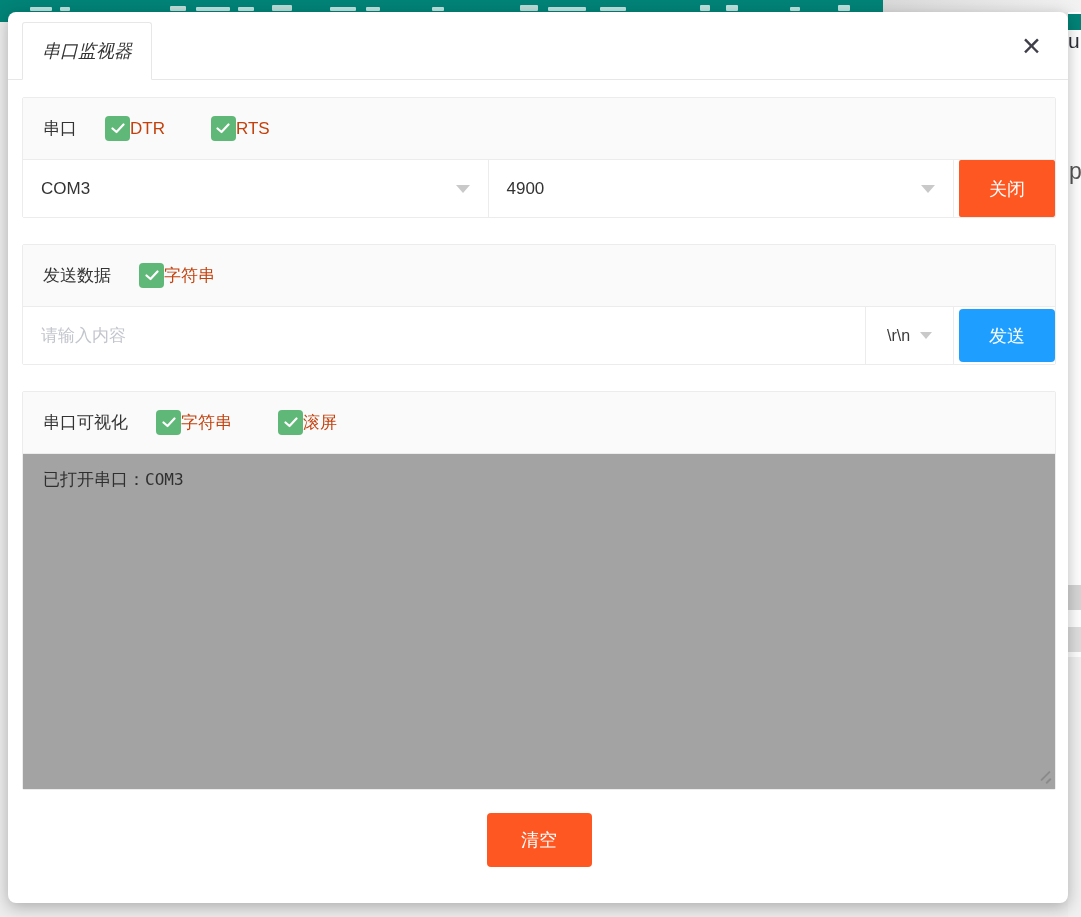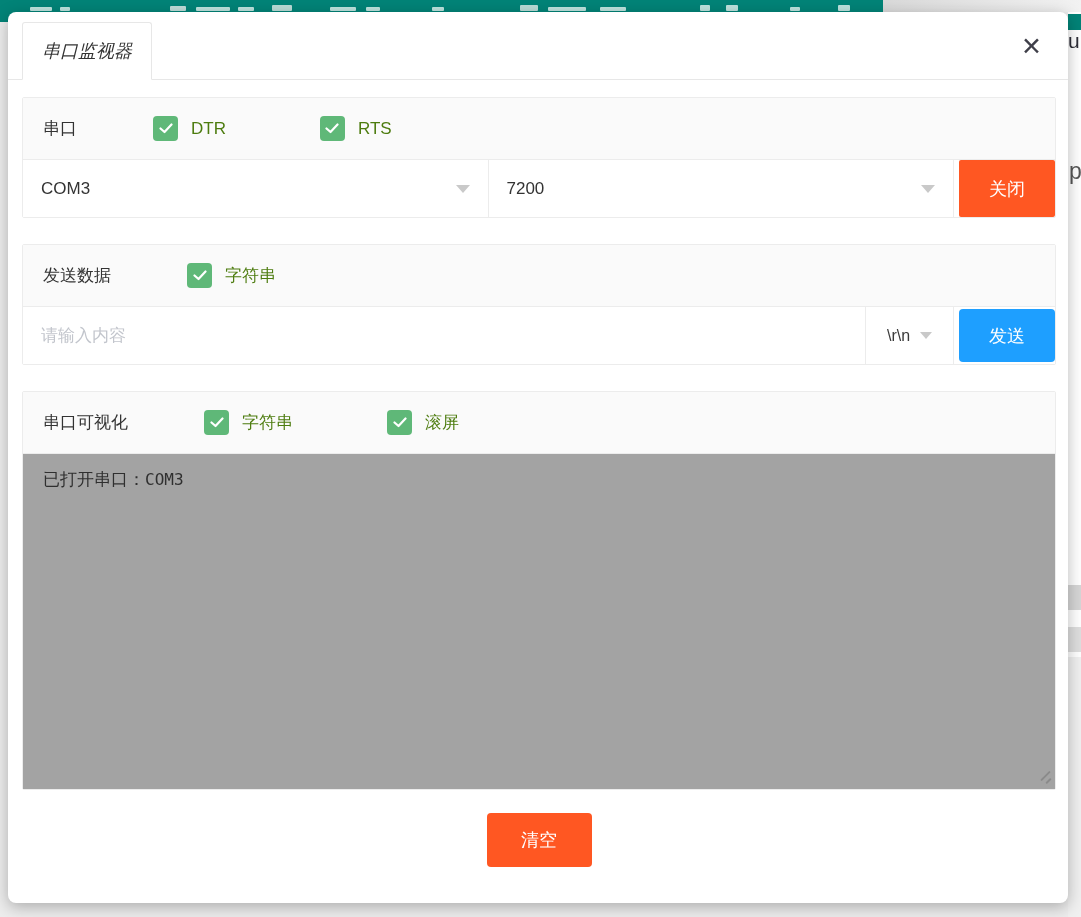--- a/index.html
+++ b/index.html
@@ -81,31 +81,31 @@
 
   .content { padding: 0 12px 0 14px; }
 
   .panel { border: 1px solid #ececec; border-radius: 2px; }
   .panel.first { margin-top: 17px; }
   .panel.gap   { margin-top: 26px; }
 
   .panel-header {
     height: 62px; background: #fafafa;
     border-bottom: 1px solid #ececec;
-    display: flex; align-items: center; padding: 0 20px; gap: 48px;
+    display: flex; align-items: center; padding: 0 20px;
   }
   .panel-title { font-size: 17px; color: #333; }
   .cb-group { display: flex; align-items: center; margin-left: 28px; }
   .cb-group + .cb-group { margin-left: 46px; }
   .checkbox {
     width: 25px; height: 25px; border-radius: 4px;
     background: #5FB878; display: flex; align-items: center; justify-content: center;
     cursor: pointer; flex: none;
   }
-  .cb-label { margin-left: 13px; font-size: 17px; color: #4d7c0f; }
+  .cb-label { font-size: 17px; color: #c2410c; }
 
   .panel-row { display: flex; align-items: stretch; height: 57px; background: #fff; }
   .select {
     display: flex; align-items: center; justify-content: space-between;
     padding: 0 18px; font-size: 17px; color: #333; cursor: pointer;
   }
   .select .chev {
     width: 0; height: 0;
     border-left: 7px solid transparent; border-right: 7px solid transparent;
     border-top: 8px solid #c9c9c9;
@@ -218,21 +218,21 @@
           </span>
           <span class="cb-label">RTS</span>
         </div>
       </div>
       <div class="panel-row">
         <div class="select port">
           <span>COM3</span>
           <span class="chev"></span>
         </div>
         <div class="select baud">
-          <span>7200</span>
+          <span>4900</span>
           <span class="chev"></span>
         </div>
         <div class="spacer"></div>
         <button class="btn btn-close-port">关闭</button>
       </div>
     </div>
 
     <div class="panel gap">
       <div class="panel-header">
         <span class="panel-title">发送数据</span>

